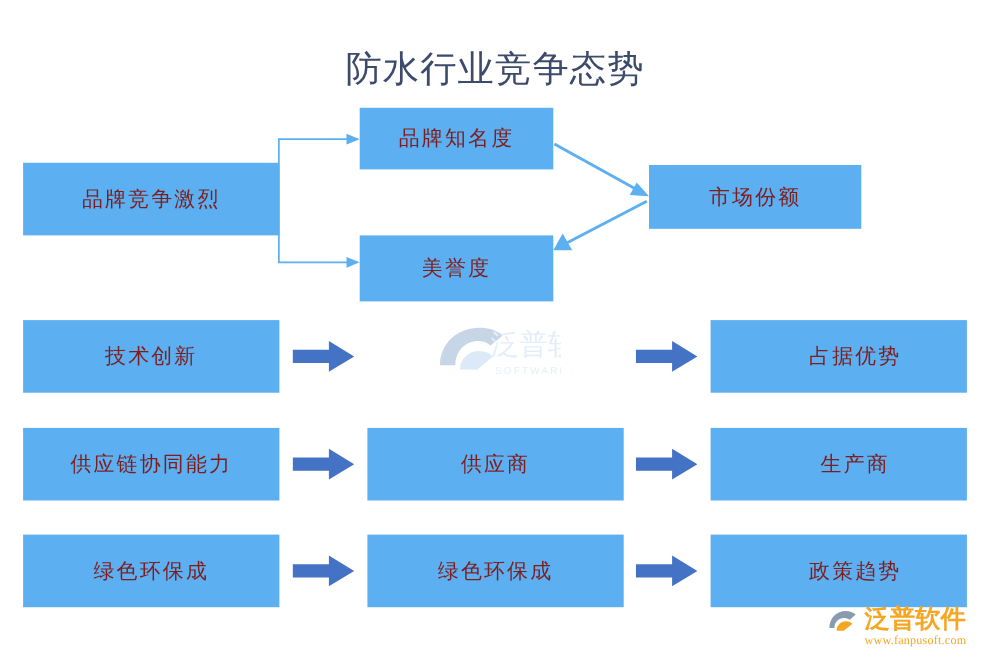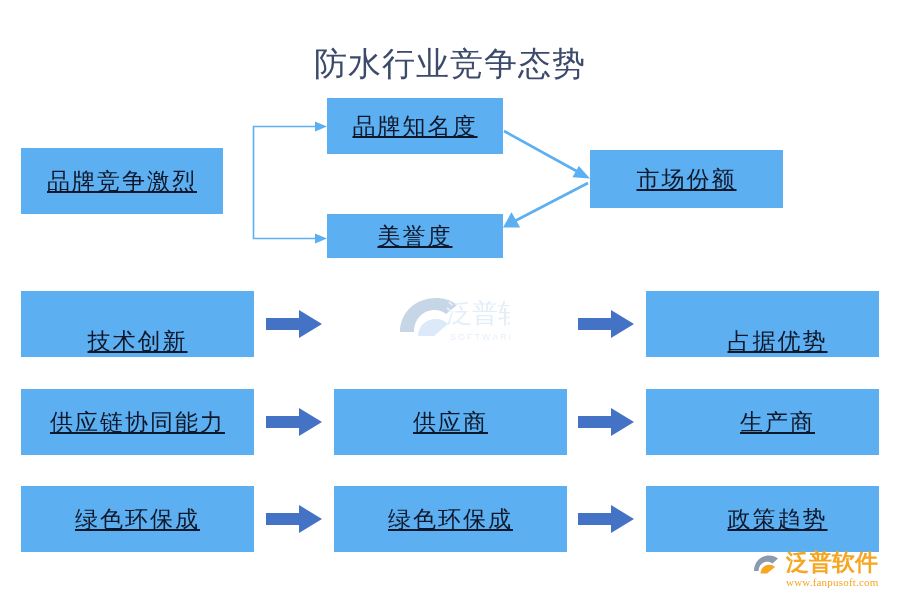--- a/index.html
+++ b/index.html
@@ -33,44 +33,43 @@
     color: #3c4a6b;
     font-family: "Liberation Serif", "DejaVu Serif", serif;
     letter-spacing: 1px;
     white-space: nowrap;
   }
 
   
   .box {
     position: absolute;
     background: #5caff0;
-    color: #0f172a;
+    color: #7f1d1d;
     display: flex;
     align-items: center;
     justify-content: center;
-    font-size: 23px;
+    font-size: 19px;
     letter-spacing: 2px;
     font-family: "Liberation Serif", "DejaVu Serif", serif;
     box-sizing: border-box;
     white-space: nowrap;
     z-index: 3;
-    text-decoration: underline;
-  }
-
-  
-  .b-brandcomp { left: 21px;  top: 148px; width: 202px; height: 66px; }
+  }
+
+  
+  .b-brandcomp { left: 21px;  top: 148px; width: 233px; height: 66px; }
   .b-awareness { left: 327px; top: 98px;  width: 176px; height: 56px; }
-  .b-reputation{ left: 327px; top: 214px; width: 176px; height: 44px; }
+  .b-reputation{ left: 327px; top: 214px; width: 176px; height: 60px; }
   .b-share     { left: 590px; top: 150px; width: 193px; height: 58px; }
 
   
   .col1 { left: 21px;  width: 233px; }
   .col2 { left: 334px; width: 233px; }
   .col3 { left: 646px; width: 233px; padding-left: 30px; }
-  .row2 { top: 291px; height: 66px; align-items: flex-end; }
+  .row2 { top: 291px; height: 66px; }
   .row3 { top: 389px; height: 66px; }
   .row4 { top: 486px; height: 66px; }
 
   
   #wires {
     position: absolute;
     left: 0; top: 0;
     width: 900px; height: 600px;
     z-index: 2;
     pointer-events: none;

